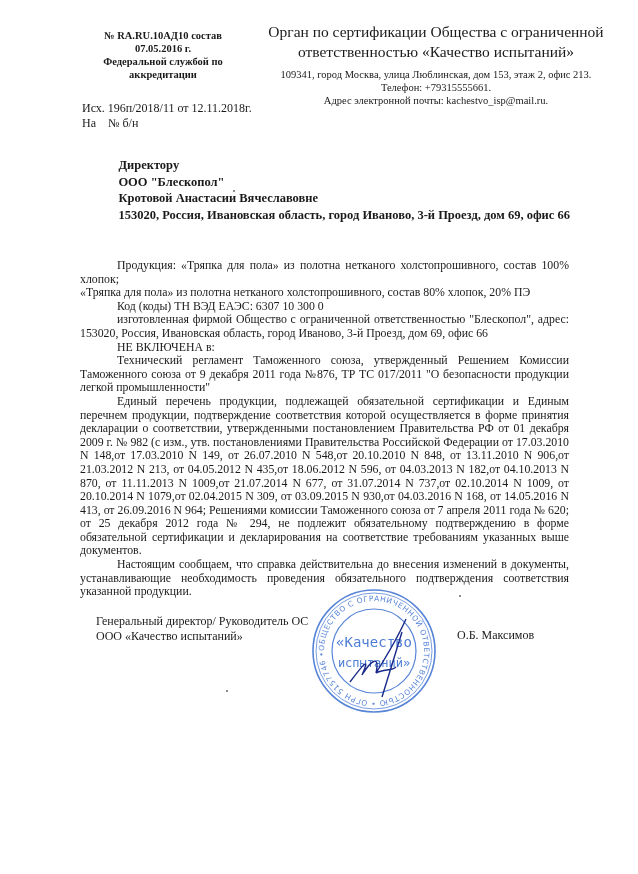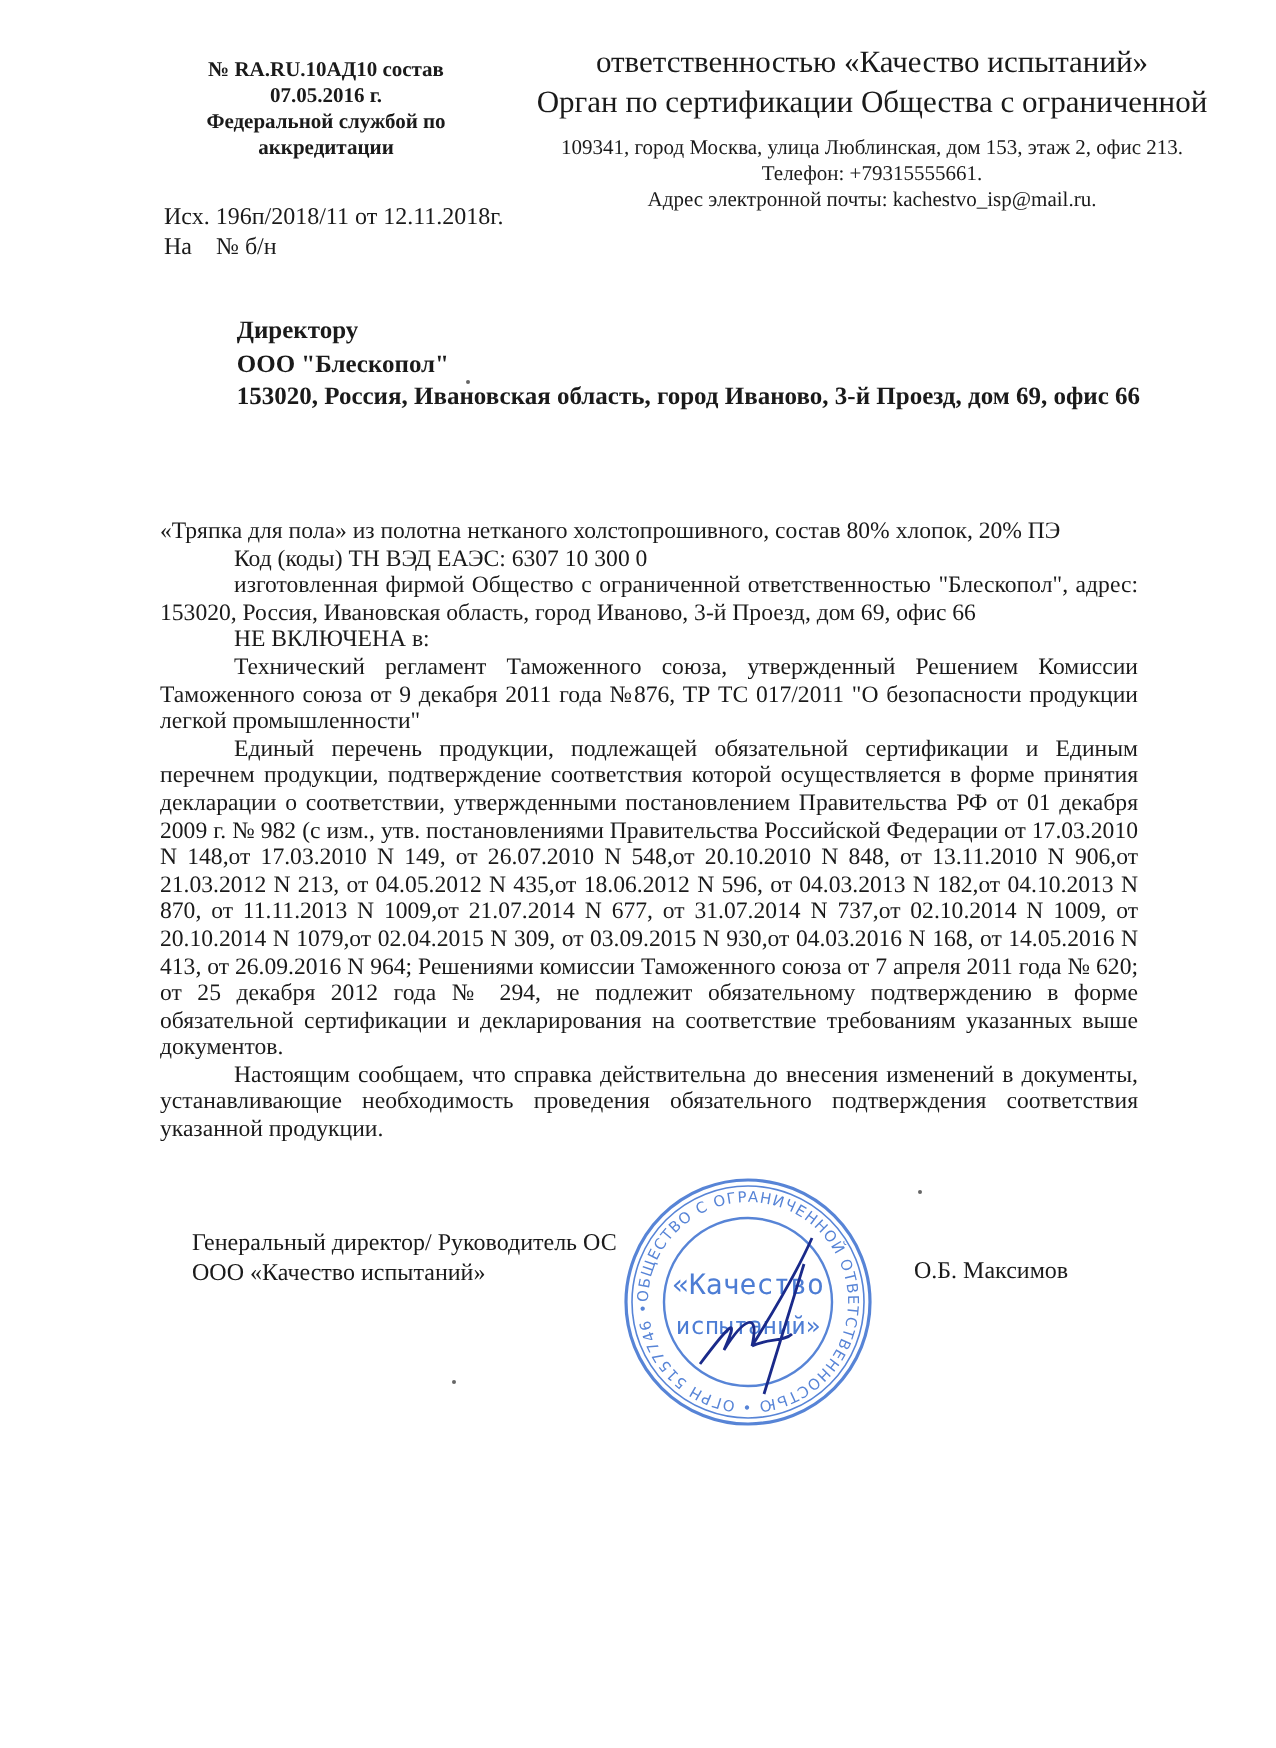--- a/index.html
+++ b/index.html
@@ -26,39 +26,41 @@
 <body>
 
 <div class="abs accr">
   <div>№ RA.RU.10АД10 состав</div>
   <div>07.05.2016 г.</div>
   <div>Федеральной службой по</div>
   <div>аккредитации</div>
 </div>
 
 <div class="abs org">
+  <div class="org-name">Орган по сертификации Общества с ограниченной</div>
   <div class="org-name">ответственностью «Качество испытаний»</div>
-  <div class="org-name">Орган по сертификации Общества с ограниченной</div>
   <div class="org-addr">109341, город Москва, улица Люблинская, дом 153, этаж 2, офис 213.</div>
   <div class="org-addr" style="margin-top:0">Телефон: +79315555661.</div>
   <div class="org-addr" style="margin-top:0">Адрес электронной почты: kachestvo_isp@mail.ru.</div>
 </div>
 
 <div class="abs outref">
   <div>Исх. 196п/2018/11 от 12.11.2018г.</div>
   <div style="white-space:pre">На    № б/н</div>
 </div>
 
 <div class="abs addressee">
   <div>Директору</div>
   <div>ООО "Блескопол"</div>
+  <div>Кротовой Анастасии Вячеславовне</div>
   <div>153020, Россия, Ивановская область, город Иваново, 3-й Проезд, дом 69, офис 66</div>
 </div>
 
 <div class="abs body">
+  <p class="ind">Продукция: «Тряпка для пола» из полотна нетканого холстопрошивного, состав 100% хлопок;</p>
   <p>«Тряпка для пола» из полотна нетканого холстопрошивного, состав 80% хлопок, 20% ПЭ</p>
   <p class="ind">Код (коды) ТН ВЭД ЕАЭС: 6307 10 300 0</p>
   <p class="ind">изготовленная фирмой Общество с ограниченной ответственностью "Блескопол", адрес: 153020, Россия, Ивановская область, город Иваново, 3-й Проезд, дом 69, офис 66</p>
   <p class="ind">НЕ ВКЛЮЧЕНА в:</p>
   <p class="ind">Технический регламент Таможенного союза, утвержденный Решением Комиссии Таможенного союза от 9 декабря 2011 года №876, ТР ТС 017/2011 "О безопасности продукции легкой промышленности"</p>
   <p class="ind">Единый перечень продукции, подлежащей обязательной сертификации и Единым перечнем продукции, подтверждение соответствия которой осуществляется в форме принятия декларации о соответствии, утвержденными постановлением Правительства РФ от 01 декабря 2009 г. № 982 (с изм., утв. постановлениями Правительства Российской Федерации от 17.03.2010 N 148,от 17.03.2010 N 149, от 26.07.2010 N 548,от 20.10.2010 N 848, от 13.11.2010 N 906,от 21.03.2012 N 213, от 04.05.2012 N 435,от 18.06.2012 N 596, от 04.03.2013 N 182,от 04.10.2013 N 870, от 11.11.2013 N 1009,от 21.07.2014 N 677, от 31.07.2014 N 737,от 02.10.2014 N 1009, от 20.10.2014 N 1079,от 02.04.2015 N 309, от 03.09.2015 N 930,от 04.03.2016 N 168, от 14.05.2016 N 413, от 26.09.2016 N 964; Решениями комиссии Таможенного союза от 7 апреля 2011 года № 620; от 25 декабря 2012 года № 294, не подлежит обязательному подтверждению в форме обязательной сертификации и декларирования на соответствие требованиям указанных выше документов.</p>
   <p class="ind">Настоящим сообщаем, что справка действительна до внесения изменений в документы, устанавливающие необходимость проведения обязательного подтверждения соответствия указанной продукции.</p>
 </div>
 
 <div class="abs sign">

